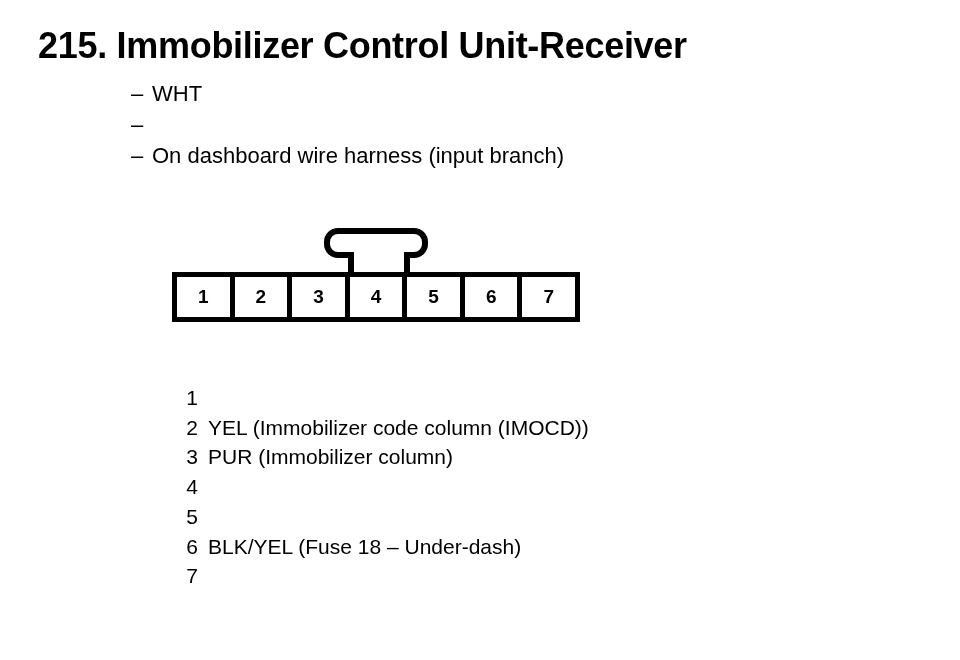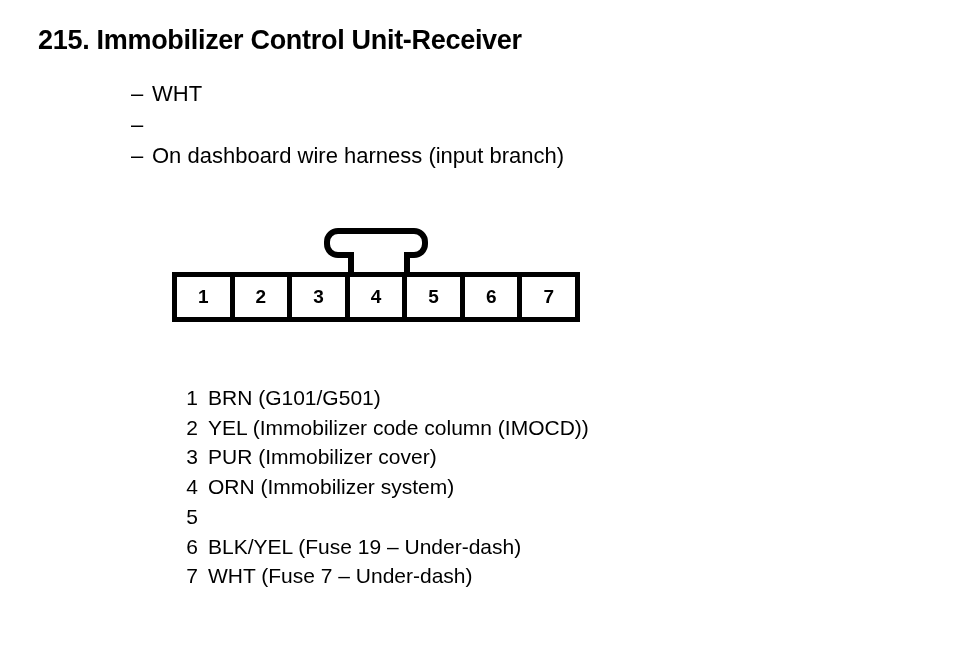--- a/index.html
+++ b/index.html
@@ -15,21 +15,21 @@
     font-family: "Liberation Sans", sans-serif;
     color: #000000;
     -webkit-font-smoothing: none;
   }
 
   
   .page-title {
     position: absolute;
     left: 38px;
     top: 26px;
-    font-size: 27px;
+    font-size: 36px;
     font-weight: bold;
     letter-spacing: -0.3px;
     white-space: nowrap;
     line-height: 1.1;
   }
 
   
   .notes {
     position: absolute;
     left: 131px;
@@ -165,38 +165,35 @@
     <div class="pin-cell">4</div>
     <div class="pin-cell">5</div>
     <div class="pin-cell">6</div>
     <div class="pin-cell">7</div>
   </div>
 </div>
 
 <div class="pin-legend">
   <div class="legend-row">
     <span class="legend-num">1</span>
-    <span>BRN (G101/G501)</span>
   </div>
   <div class="legend-row">
     <span class="legend-num">2</span>
     <span>YEL (Immobilizer code column (IMOCD))</span>
   </div>
   <div class="legend-row">
     <span class="legend-num">3</span>
-    <span>PUR (Immobilizer cover)</span>
+    <span>PUR (Immobilizer column)</span>
   </div>
   <div class="legend-row">
     <span class="legend-num">4</span>
-    <span>ORN (Immobilizer system)</span>
   </div>
   <div class="legend-row">
     <span class="legend-num">5</span>
   </div>
   <div class="legend-row">
     <span class="legend-num">6</span>
-    <span>BLK/YEL (Fuse 19 – Under-dash)</span>
+    <span>BLK/YEL (Fuse 18 – Under-dash)</span>
   </div>
   <div class="legend-row">
     <span class="legend-num">7</span>
-    <span>WHT (Fuse 7 – Under-dash)</span>
   </div>
 </div>
 
 </body></html>

